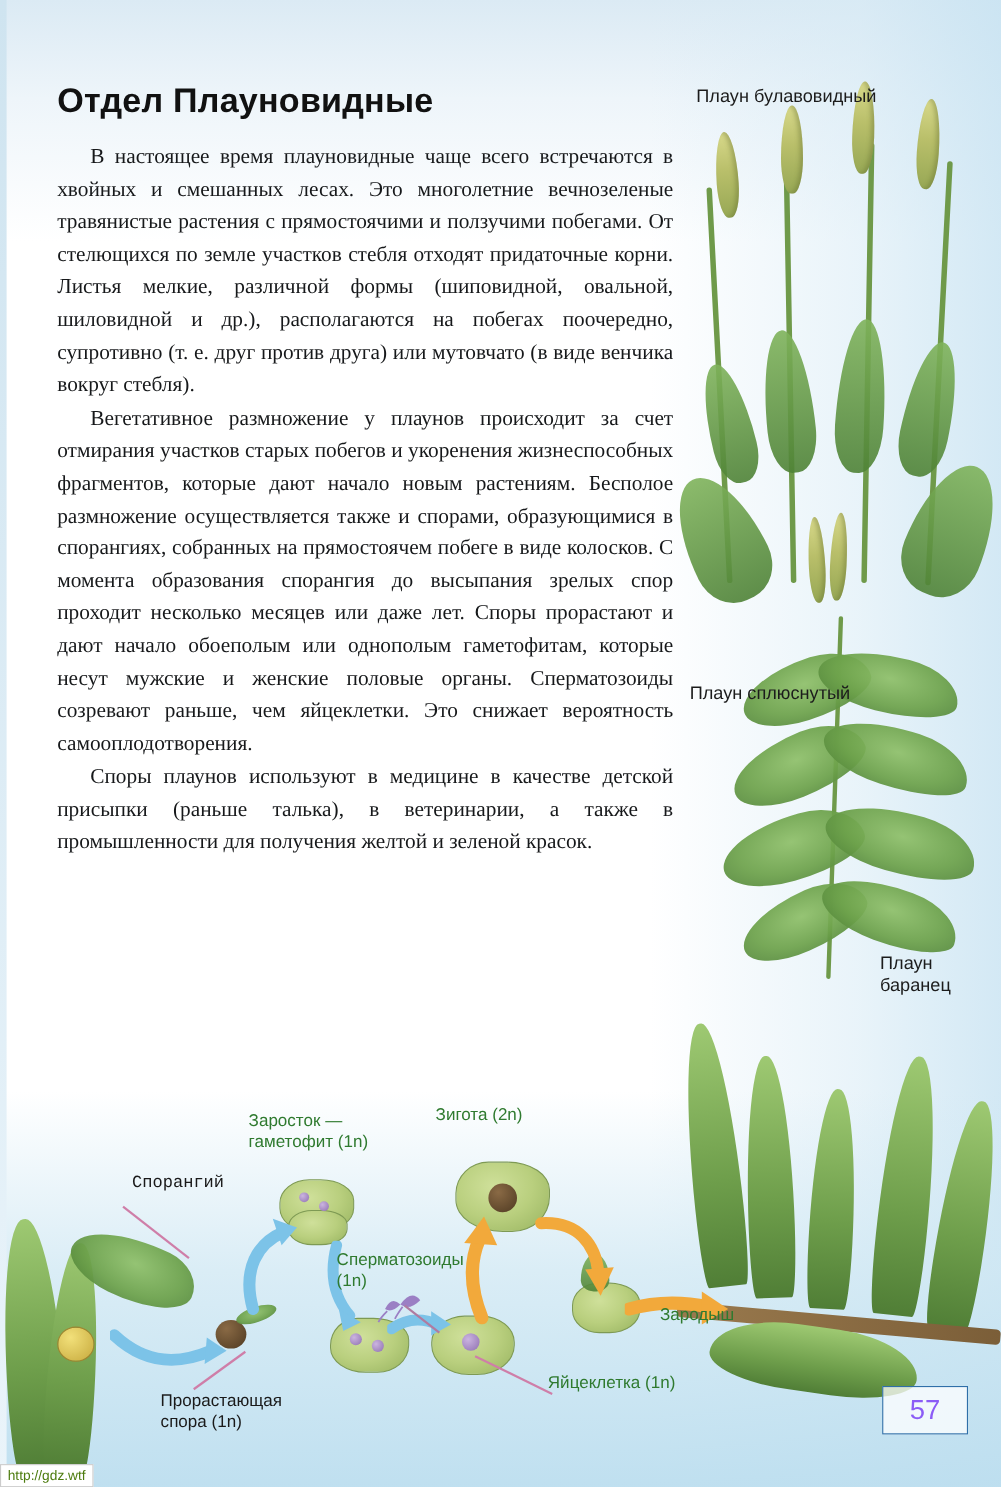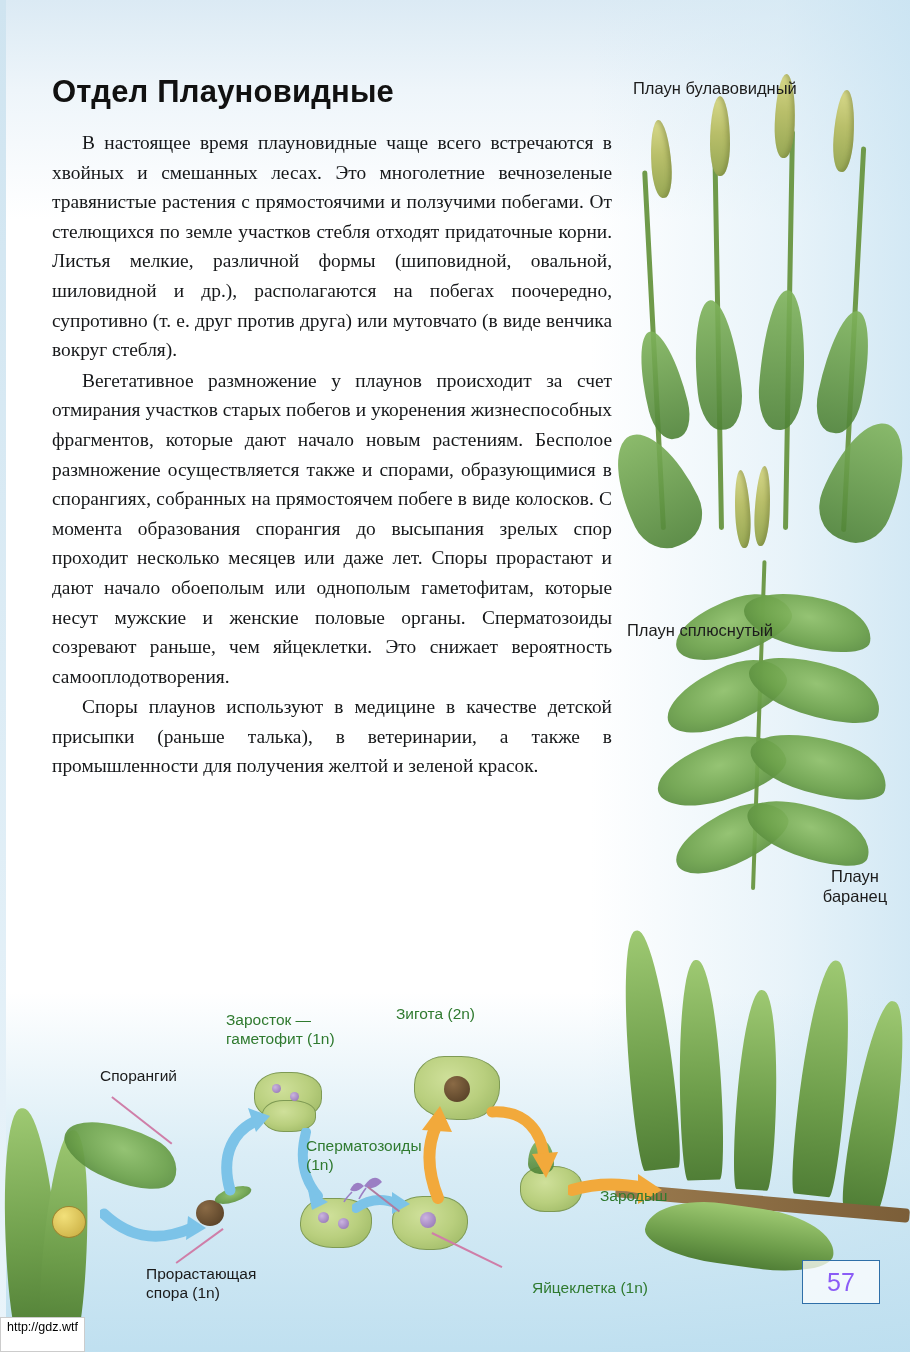--- a/index.html
+++ b/index.html
@@ -81,21 +81,21 @@
   }
   .plant-label {
     position: absolute;
     font-family: "Liberation Sans", sans-serif;
     font-size: 16.5px;
     line-height: 20px;
     color: #1c1c1c;
   }
   .label-bulb { left: 18px; top: 78px; }
   .label-flat { left: 12px; top: 620px; }
-  .label-baranec { left: 185px; top: 866px; text-align: center; }
+  .label-baranec { left: 185px; top: 866px; }
 
   
   .stem {
     position: absolute;
     background: #6f9a4a;
     border-radius: 3px;
     transform-origin: bottom center;
   }
   .strobilus {
     position: absolute;
@@ -191,26 +191,26 @@
     font-size: 25px;
     color: #8b5cf6;
     text-align: center;
   }
 
   
   .watermark {
     position: absolute;
     left: 0;
     bottom: 0;
-    padding: 2px 6px 17px 6px;
+    padding: 2px 6px 3px 6px;
     background: #ffffff;
     border: 1px solid #cccccc;
     font-family: "Liberation Sans", sans-serif;
     font-size: 12.5px;
-    color: #000000;
+    color: #4d7c0f;
   }
 </style>
 </head>
 <body>
 
 <div class="page">
 
   <div class="bg-sky"></div>
   <div class="bg-right-wash"></div>
   <div class="bg-bottom-wash"></div>
@@ -334,29 +334,29 @@
     <svg style="position:absolute; left:568px; top:166px;" width="96" height="44">
       <path d="M4,24 C32,16 56,18 76,22" stroke="#f2a93b" stroke-width="12" fill="none" stroke-linecap="round"></path>
       <path d="M70,8 L94,24 L70,38 Z" fill="#f2a93b"></path>
     </svg>
 
     <div class="lc-leader" style="left:112px; top:96px; width:76px; transform:rotate(38deg);"></div>
     <div class="lc-leader" style="left:176px; top:262px; width:58px; transform:rotate(-36deg);"></div>
     <div class="lc-leader thin" style="left:368px; top:186px; width:40px; transform:rotate(38deg);"></div>
     <div class="lc-leader" style="left:432px; top:232px; width:78px; transform:rotate(26deg);"></div>
 
-    <div class="lc-label" style="left:100px; top:66px;">Спорангий</div>
+    <div class="lc-label" style="left:120px; top:66px;font-family:Liberation Mono, monospace;">Спорангий</div>
     <div class="lc-label green" style="left:226px; top:10px;">Заросток —
 гаметофит (1n)</div>
     <div class="lc-label green" style="left:396px; top:4px;">Зигота (2n)</div>
     <div class="lc-label green" style="left:306px; top:136px;">Сперматозоиды
 (1n)</div>
     <div class="lc-label" style="left:146px; top:264px;">Прорастающая
 спора (1n)</div>
-    <div class="lc-label green" style="left:498px; top:278px;margin-left:34px;">Яйцеклетка (1n)</div>
+    <div class="lc-label green" style="left:498px; top:248px;">Яйцеклетка (1n)</div>
     <div class="lc-label green" style="left:600px; top:170px;margin-top:16px;">Зародыш</div>
   </div>
 
   <div class="page-number-box">
     <span class="page-number">57</span>
   </div>
 
   <div class="watermark">http://gdz.wtf</div>
 
 </div>

